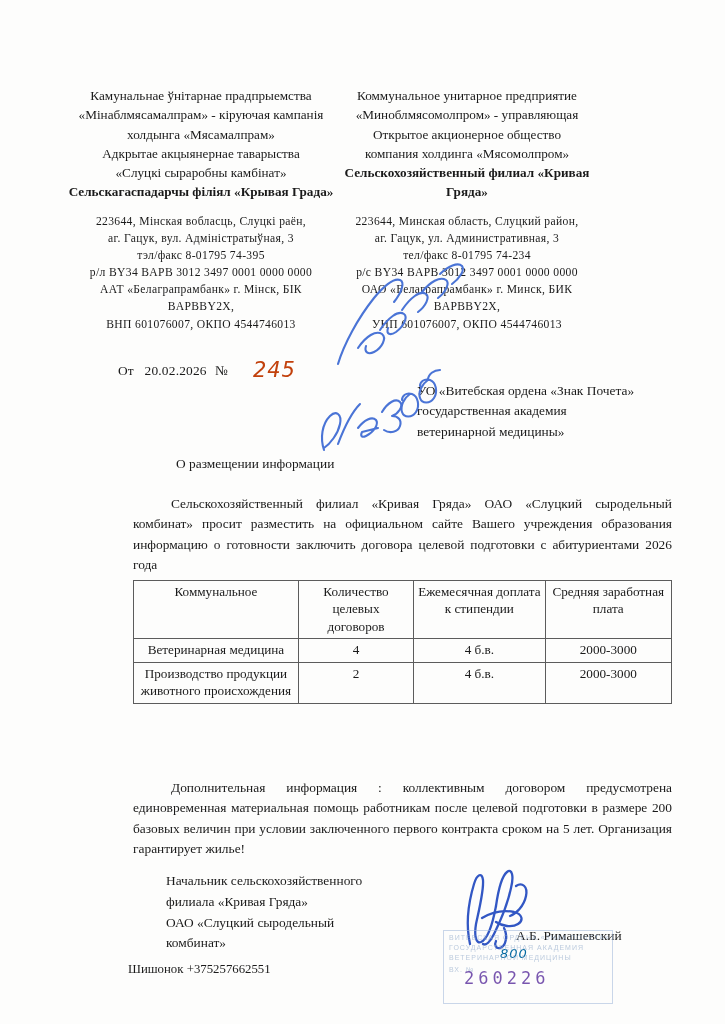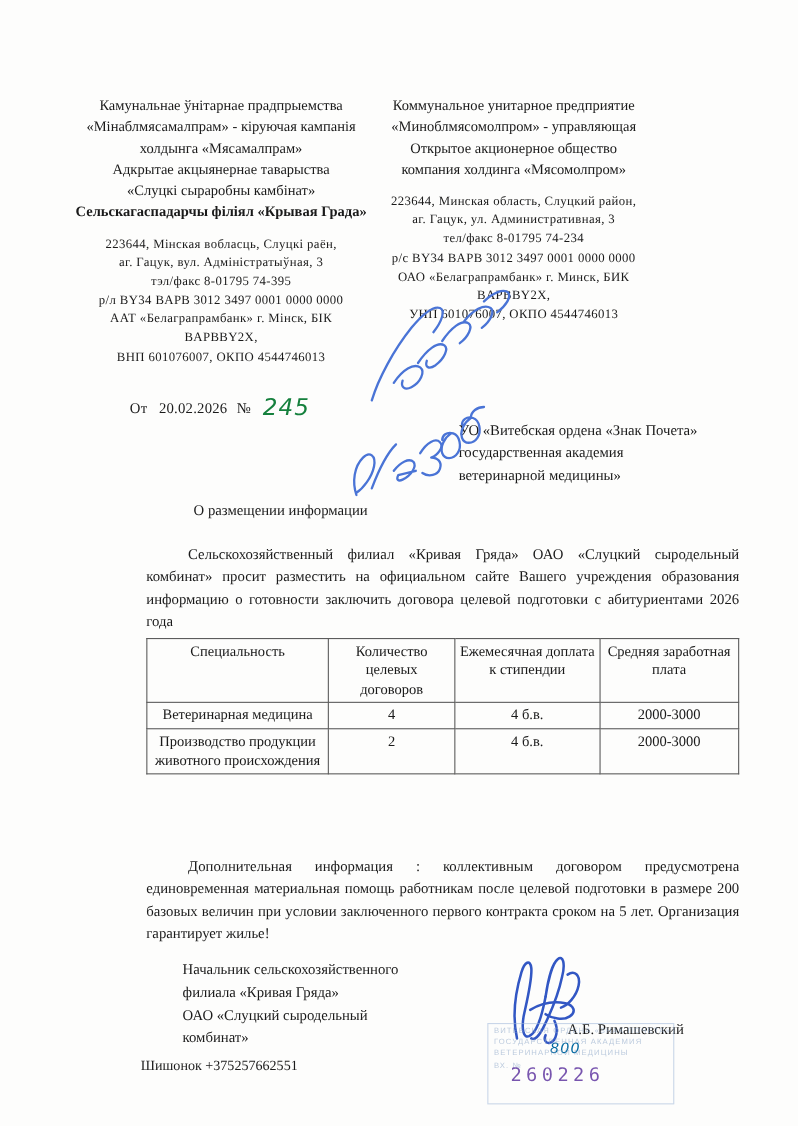--- a/index.html
+++ b/index.html
@@ -53,24 +53,24 @@
   .dateline {
     position: absolute;
     top: 358px;
     left: 118px;
     font-size: 13.4px;
     letter-spacing: 0.2px;
   }
   .dateline .num-label { margin-left: 5px; }
   .hw-number {
     font-family: "DejaVu Sans", sans-serif;
-    color: #15803d;
+    color: #c2410c;
     font-size: 21px;
     font-style: italic;
-    margin-left: 7px;
+    margin-left: 21px;
     vertical-align: -2px;
     letter-spacing: 1px;
   }
 
   
   .recipient {
     position: absolute;
     top: 381px;
     left: 417px;
     width: 270px;
@@ -236,20 +236,21 @@
         <span class="a-line">BAPBBY2X,</span>
         <span class="a-line">ВНП 601076007, ОКПО 4544746013</span>
       </div>
     </div>
 
     <div class="lh-col right">
       <span class="lh-line">Коммунальное унитарное предприятие</span>
       <span class="lh-line">«Миноблмясомолпром» - управляющая</span>
       <span class="lh-line">Открытое акционерное общество</span>
       <span class="lh-line">компания холдинга «Мясомолпром»</span>
+      <span class="lh-line bold">Сельскохозяйственный филиал «Кривая Гряда»</span>
 
       <div class="addr">
         <span class="a-line">223644, Минская область, Слуцкий район,</span>
         <span class="a-line">аг. Гацук, ул. Административная, 3</span>
         <span class="a-line">тел/факс 8-01795 74-234</span>
         <span class="a-line">р/с BY34 BAPB 3012 3497 0001 0000 0000</span>
         <span class="a-line">ОАО «Белаграпрамбанк» г. Минск, БИК</span>
         <span class="a-line">BAPBBY2X,</span>
         <span class="a-line">УНП 601076007, ОКПО 4544746013</span>
       </div>
@@ -269,21 +270,21 @@
     <span>ветеринарной медицины»</span>
   </div>
 
   <div class="subject">О размещении информации</div>
 
   <div class="body-para p1">Сельскохозяйственный филиал «Кривая Гряда» ОАО «Слуцкий сыродельный комбинат» просит разместить на официальном сайте Вашего учреждения образования информацию о готовности заключить договора целевой подготовки с абитуриентами 2026 года</div>
 
   <table class="info-table">
     <thead>
       <tr>
-        <th class="col1">Специальность</th>
+        <th class="col1">Коммунальное</th>
         <th class="col2">Количество целевых договоров</th>
         <th class="col3">Ежемесячная доплата к стипендии</th>
         <th class="col4">Средняя заработная плата</th>
       </tr>
     </thead>
     <tbody>
       <tr>
         <td class="col1">Ветеринарная медицина</td>
         <td class="col2">4</td>
         <td class="col3">4 б.в.</td>

